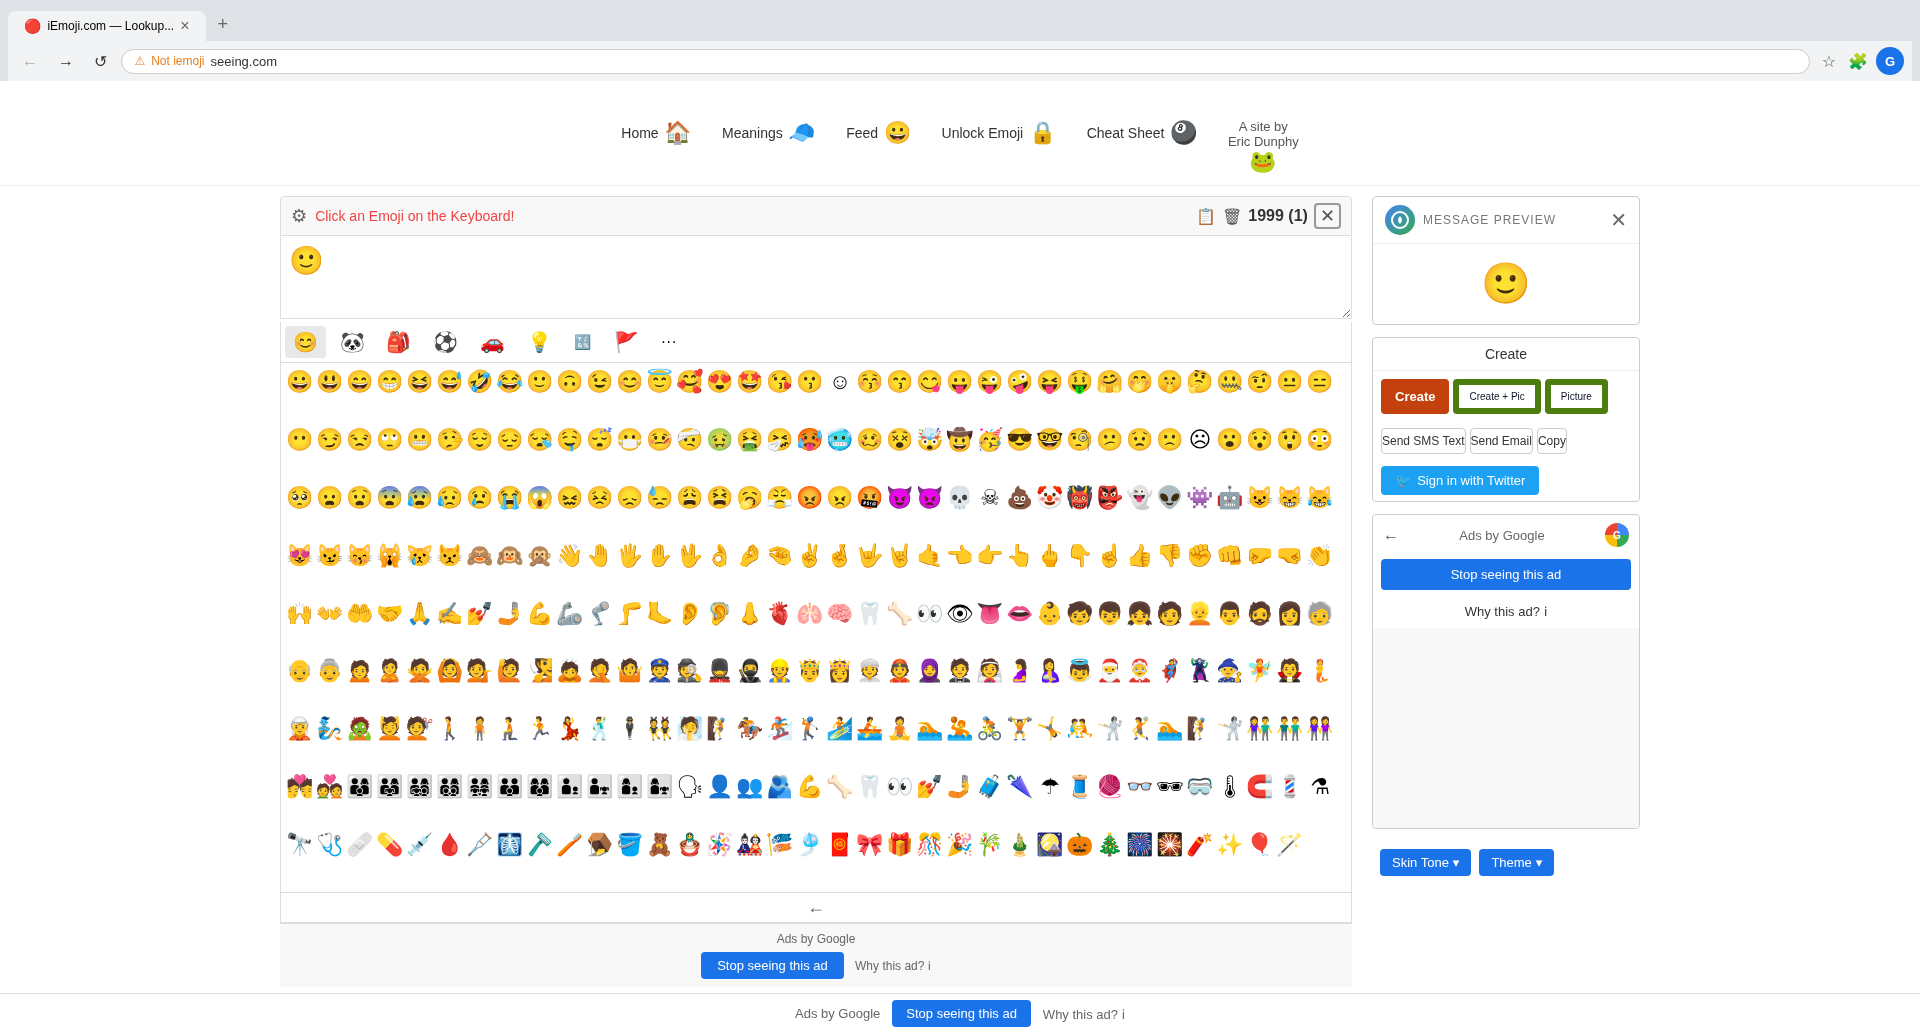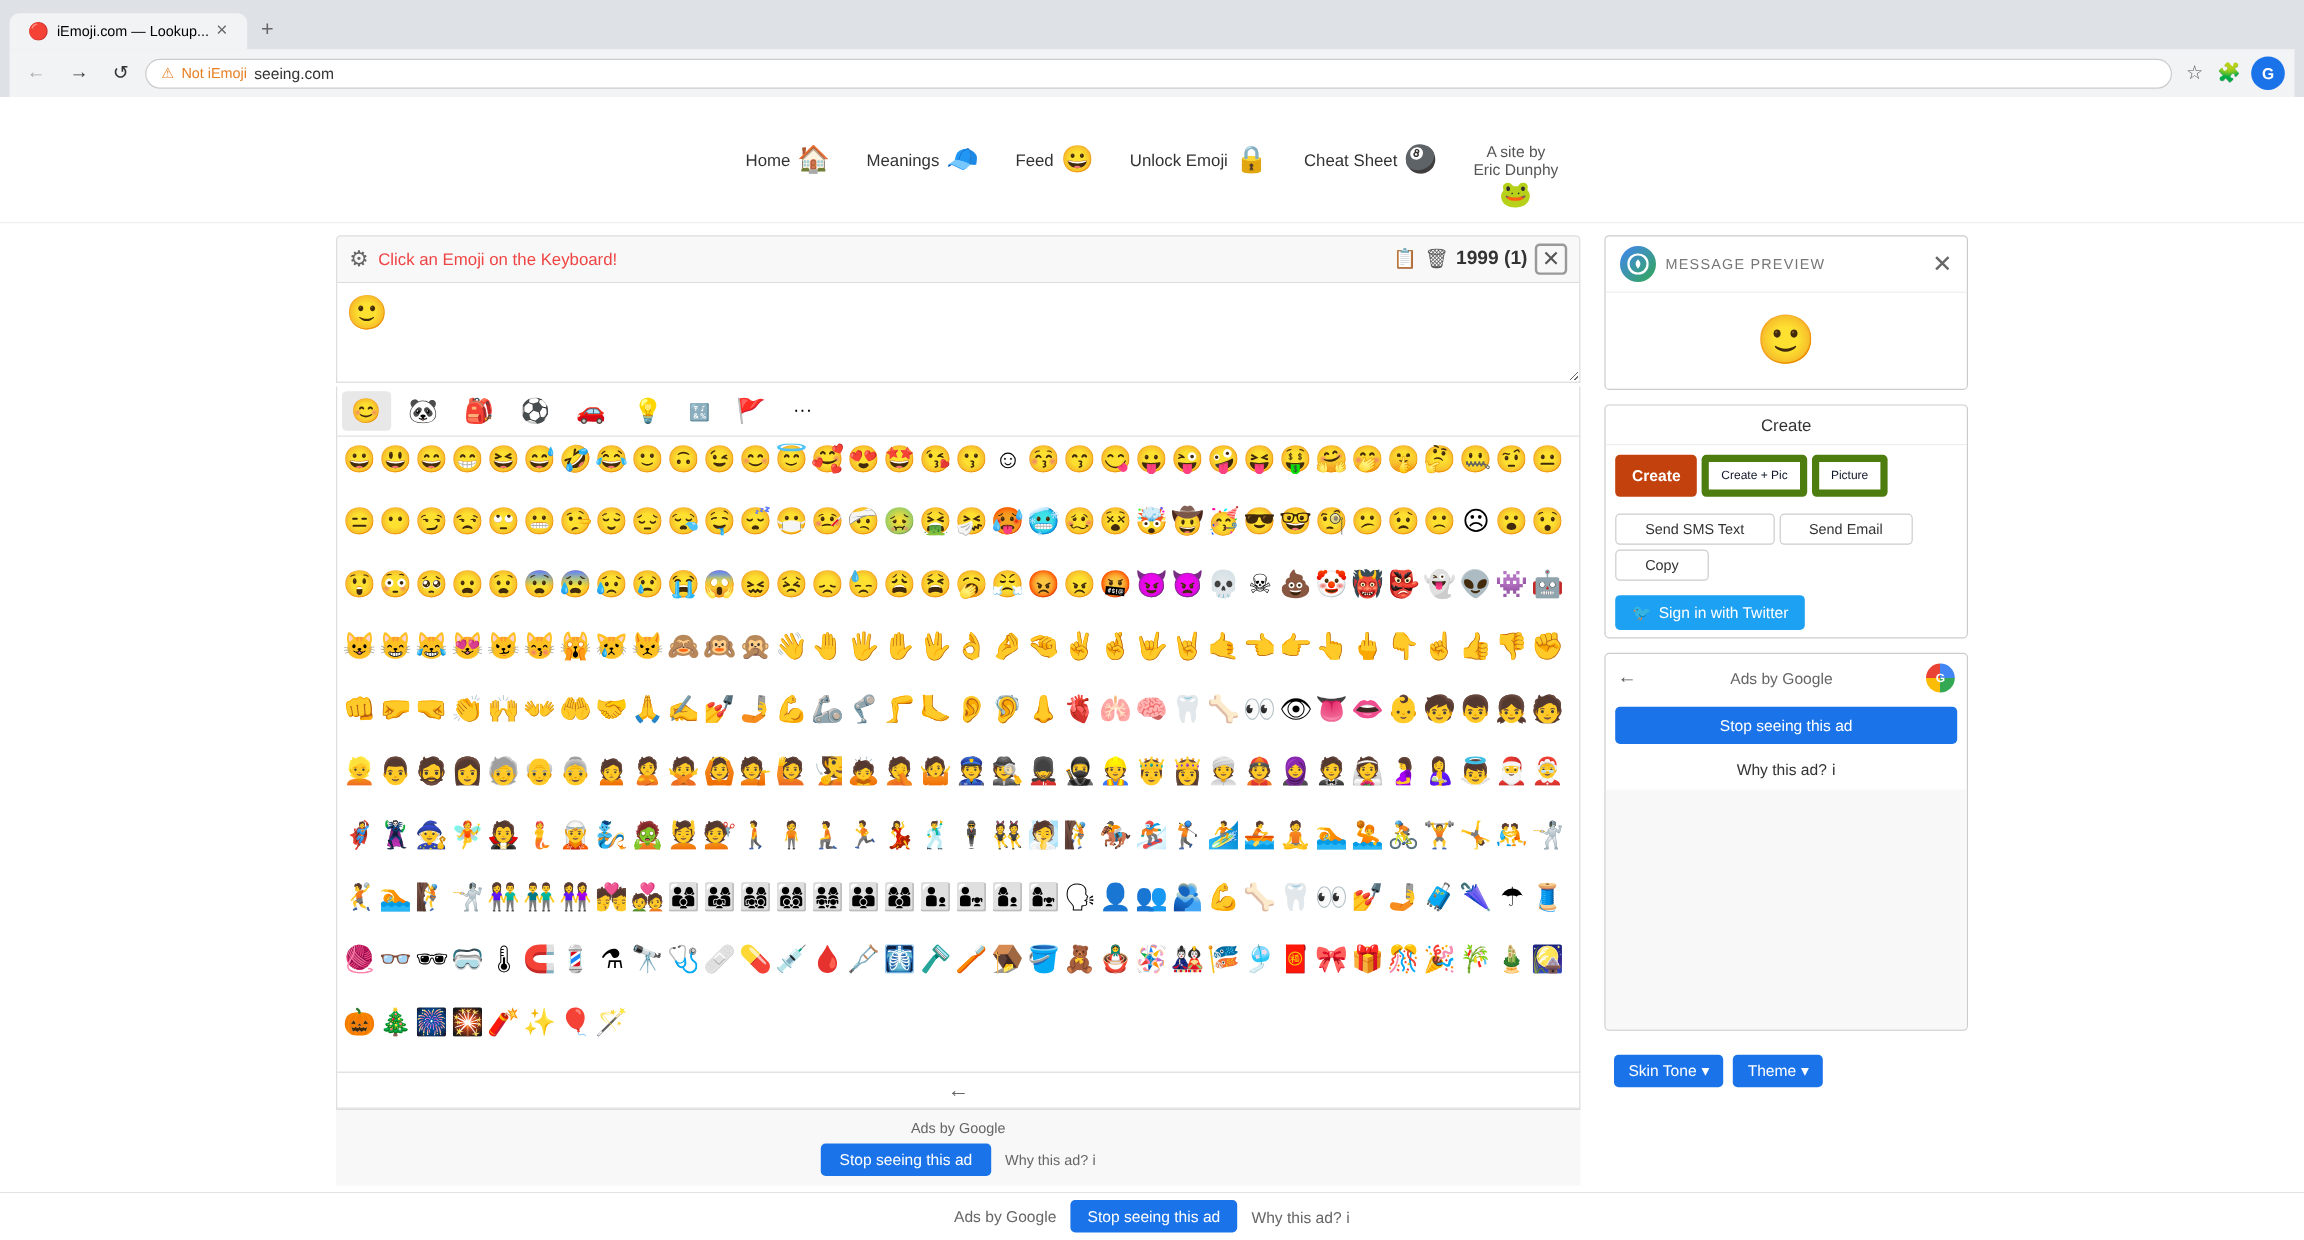--- a/index.html
+++ b/index.html
@@ -187,21 +187,21 @@
       text-align: center;
       padding: 4px;
       font-size: 18px;
       color: #666;
       border: 1px solid #ddd;
       border-top: none;
     }
 
     
     .right-panel {
-      width: 303px;
+      width: 268px;
       flex-shrink: 0;
     }
 
     .message-preview-box {
       border: 1px solid #ccc;
       border-radius: 4px;
       background: white;
       margin-bottom: 12px;
     }
     .message-preview-header {
@@ -272,21 +272,21 @@
       display: flex;
       padding: 6px 8px;
       gap: 4px;
       flex-wrap: wrap;
     }
     .btn-action {
       background: white;
       color: #333;
       border: 1px solid #ccc;
       border-radius: 4px;
-      padding: 5px 24px;
+      padding: 5px 0;
       font-size: 12px;
       cursor: pointer;
     }
     .btn-twitter {
       background: #1da1f2;
       color: white;
       border: none;
       border-radius: 4px;
       padding: 7px 14px;
       font-size: 13px;
@@ -413,21 +413,21 @@
       <span class="tab-close">×</span>
     </div>
     <div class="browser-tab-new">+</div>
   </div>
   <div class="browser-toolbar">
     <button class="nav-btn disabled">←</button>
     <button class="nav-btn">→</button>
     <button class="nav-btn">↺</button>
     <div class="address-bar">
       <span class="security-icon">⚠</span>
-      <span class="security-label" style="font-size:12px;color:#e67e22;">Not iEmoji</span>
+      <span class="security-label" style="font-size:12px;color:#e67e22;">Not iemoji</span>
       <span style="flex:1;font-size:13px;color:#333;">seeing.com</span>
     </div>
     <div class="toolbar-actions">
       <span class="toolbar-icon">☆</span>
       <span class="toolbar-icon">🧩</span>
       <div class="user-avatar">G</div>
     </div>
   </div>
 </div>
 

